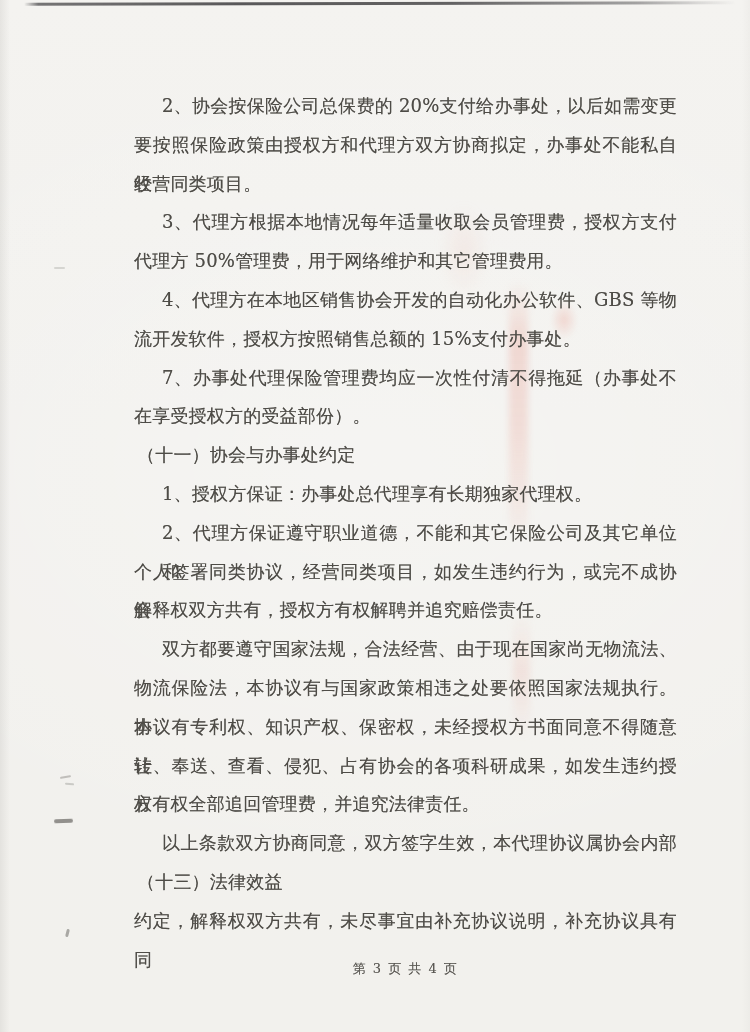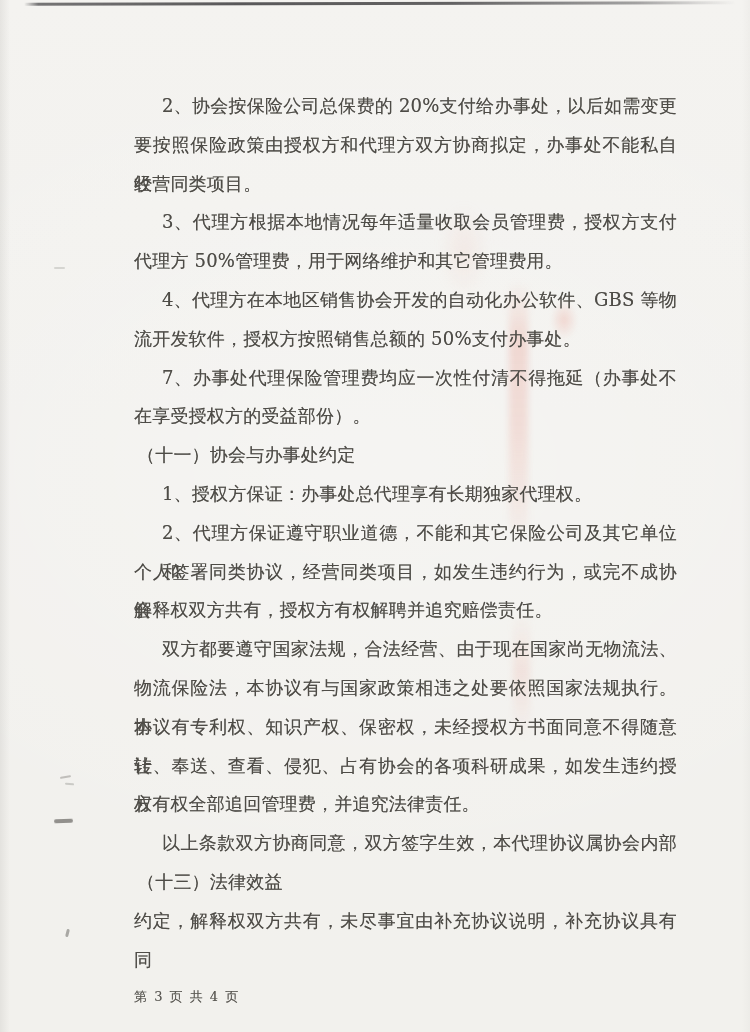--- a/index.html
+++ b/index.html
@@ -97,25 +97,25 @@
   }
   .line.i-para { padding-left: 28px; }
   .line.i-head { padding-left: 3px; }
   .line.justify {
     white-space: normal;
     text-align: justify;
     text-align-last: justify;
   }
   .footer {
     position: absolute; left: 134px; top: 959px; width: 543px;
+    text-align: center;
     font-size: 13px; line-height: 20px;
     letter-spacing: 1.5px;
     color: #5a5853;
     text-shadow: 0 0 0.5px rgba(100,98,94,0.55);
-    margin-top: 28px;
   }
 </style>
 </head>
 <body>
 
 <div class="page">
   <div class="scan-line"></div>
 
   <div class="stain stain-wash"></div>
   <div class="stain stain-streak-upper"></div>
@@ -128,21 +128,21 @@
   <div class="mark mark-dash"></div>
   <div class="mark mark-comma"></div>
 
   <main class="doc-body" id="doc-body">
       <div class="line i-para justify">2、协会按保险公司总保费的 20%支付给办事处，以后如需变更</div>
       <div class="line i-cont justify">要按照保险政策由授权方和代理方双方协商拟定，办事处不能私自收</div>
       <div class="line i-cont">经营同类项目。</div>
       <div class="line i-para justify">3、代理方根据本地情况每年适量收取会员管理费，授权方支付</div>
       <div class="line i-cont">代理方 50%管理费，用于网络维护和其它管理费用。</div>
       <div class="line i-para justify">4、代理方在本地区销售协会开发的自动化办公软件、GBS 等物</div>
-      <div class="line i-cont">流开发软件，授权方按照销售总额的 50%支付办事处。</div>
+      <div class="line i-cont">流开发软件，授权方按照销售总额的 15%支付办事处。</div>
       <div class="line i-para justify">7、办事处代理保险管理费均应一次性付清不得拖延（办事处不</div>
       <div class="line i-cont">在享受授权方的受益部份）。</div>
       <div class="line i-head">（十一）协会与办事处约定</div>
       <div class="line i-para">1、授权方保证：办事处总代理享有长期独家代理权。</div>
       <div class="line i-para justify">2、代理方保证遵守职业道德，不能和其它保险公司及其它单位和</div>
       <div class="line i-cont justify">个人签署同类协议，经营同类项目，如发生违约行为，或完不成协会</div>
       <div class="line i-cont">解释权双方共有，授权方有权解聘并追究赔偿责任。</div>
       <div class="line i-para justify">双方都要遵守国家法规，合法经营、由于现在国家尚无物流法、</div>
       <div class="line i-cont justify">物流保险法，本协议有与国家政策相违之处要依照国家法规执行。本</div>
       <div class="line i-cont justify">协议有专利权、知识产权、保密权，未经授权方书面同意不得随意转</div>

